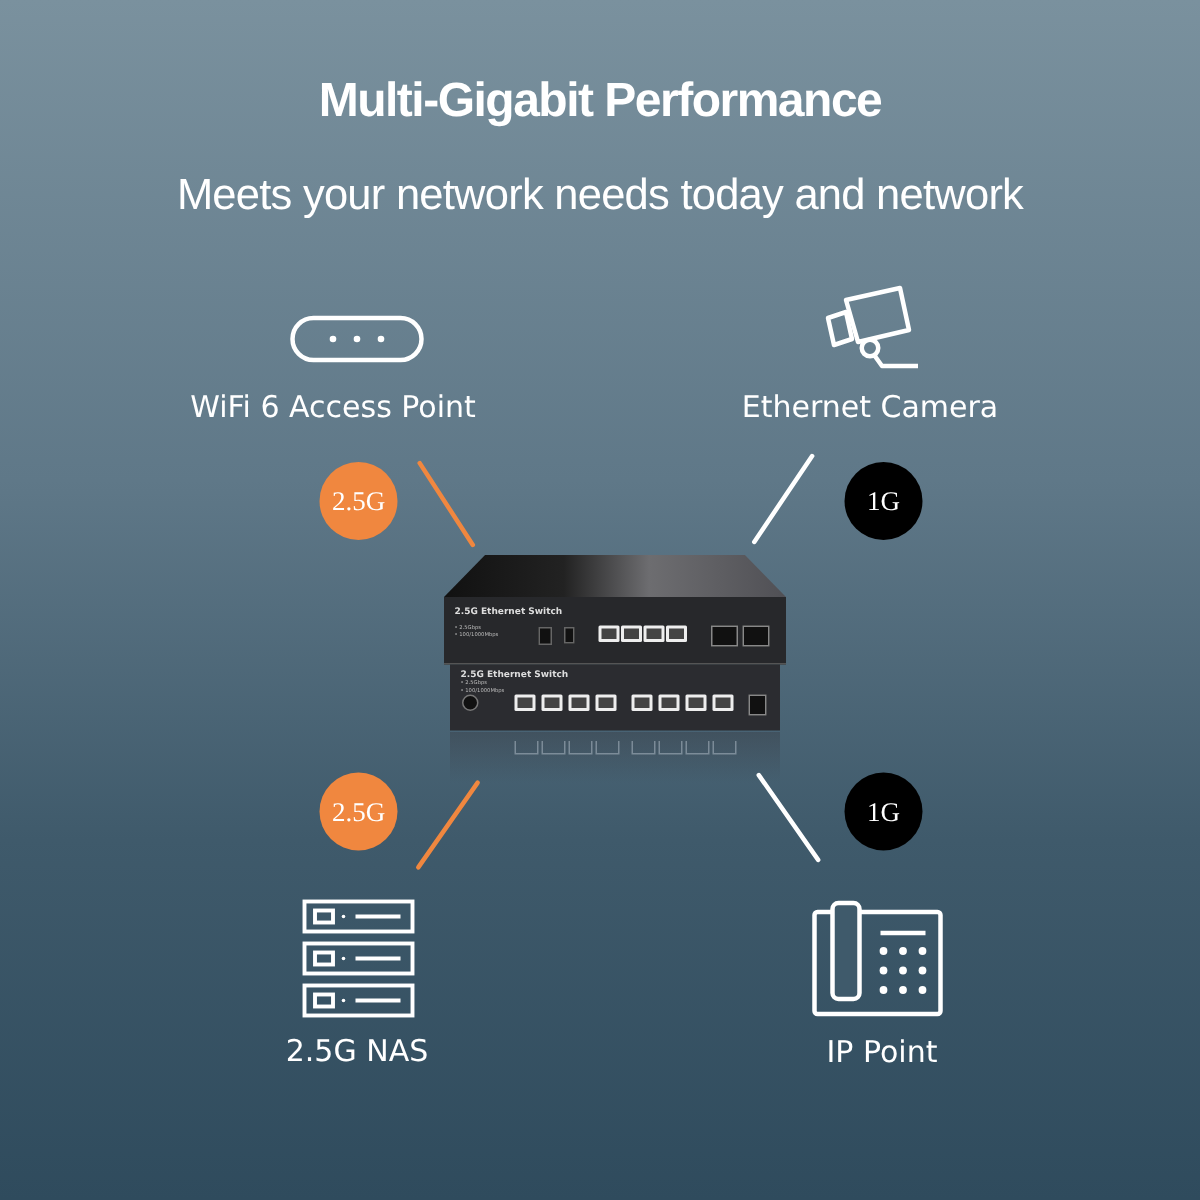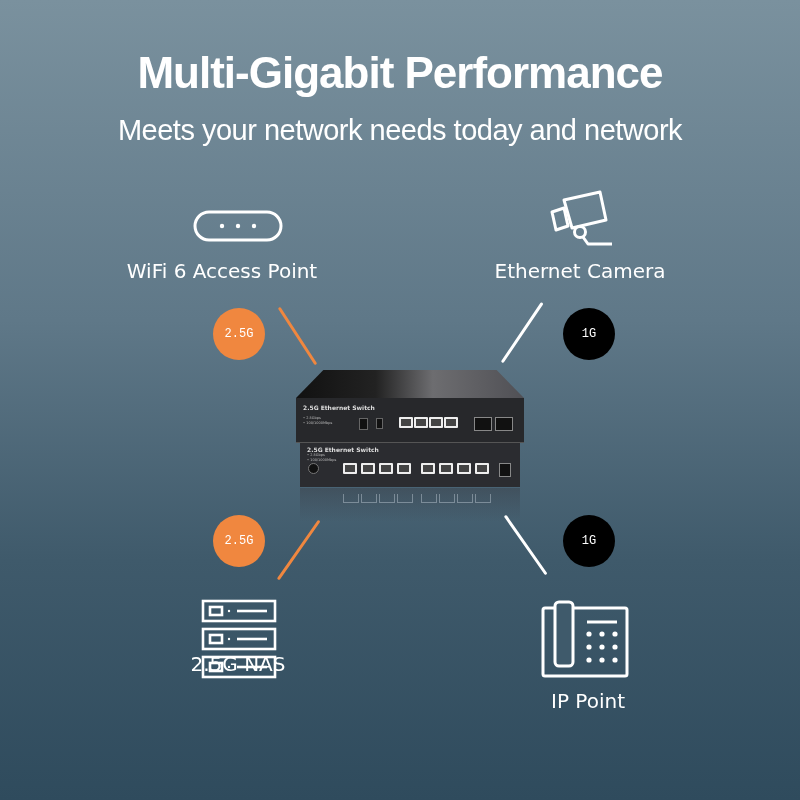--- a/index.html
+++ b/index.html
@@ -5,33 +5,33 @@
   html, body { margin:0; padding:0; }
   body {
     width:800px; height:800px; overflow:hidden; position:relative;
     background: linear-gradient(180deg, #7a919e 0%, #5f7888 40%, #3f5a6b 70%, #2f4b5d 100%);
     font-family: "DejaVu Sans", sans-serif;
     color:#fff;
   }
   .abs { position:absolute; }
   .title {
     left:0; width:800px; top:48px; text-align:center;
-    font-size:44px; font-weight:bold; letter-spacing:-1px;
+    font-size:32px; font-weight:bold; letter-spacing:-1px;
     font-family: "Liberation Sans", sans-serif;
   }
   .subtitle {
     left:0; width:800px; top:114px; text-align:center;
     font-size:29px; font-family: "Liberation Sans", sans-serif; font-weight:normal;
     letter-spacing:-0.5px;
   }
   .label { font-size:20px; font-family:"DejaVu Sans", sans-serif; text-align:center; white-space:nowrap; }
   .badge {
     width:52px; height:52px; border-radius:50%;
     display:flex; align-items:center; justify-content:center;
-    font-size:12px; color:#fff; font-family:Liberation Mono, monospace;
+    font-size:18px; color:#fff; font-family:Liberation Serif, serif;
   }
   .badge.orange { background:#f0873f; }
   .badge.black { background:#000;text-align:right; }
   .line { height:3px; transform-origin:0 50%; border-radius:2px; }
 
   
   .switch-wrap { left:296px; top:370px; width:228px; height:160px; }
   .sw-top {
     position:absolute; left:0; top:0; width:228px; height:28px;
     background: linear-gradient(90deg, #111 0%, #222 35%, #6d6d70 60%, #505055 100%);
@@ -149,21 +149,21 @@
         <rect x="9" y="64" width="12" height="8"></rect>
       <line x1="36" y1="12" x2="66" y2="12"></line>
         <line x1="36" y1="40" x2="66" y2="40"></line>
         <line x1="36" y1="68" x2="66" y2="68"></line>
     </g>
     <circle cx="28" cy="12" r="1.2" fill="#fff"></circle>
       <circle cx="28" cy="40" r="1.2" fill="#fff"></circle>
       <circle cx="28" cy="68" r="1.2" fill="#fff"></circle>
   </svg>
 </div>
-<div class="abs label" style="left:138px;top:652px;width:200px;">2.5G NAS</div>
+<div class="abs label" style="left:138px;top:688px;width:200px;">2.5G NAS</div>
 
 <div class="abs" style="left:541px;top:600px;">
   <svg width="90" height="78" viewBox="0 0 90 78">
     <g fill="none" stroke="#fff" stroke-width="3" stroke-linejoin="round">
       <rect x="2" y="8" width="84" height="68" rx="2"></rect>
       <rect x="14" y="2" width="18" height="64" rx="4" fill="#3f5a6b"></rect>
       <line x1="46" y1="22" x2="76" y2="22"></line>
     </g>
     <g fill="#fff">
       <circle cx="48" cy="34" r="2.6"></circle>

